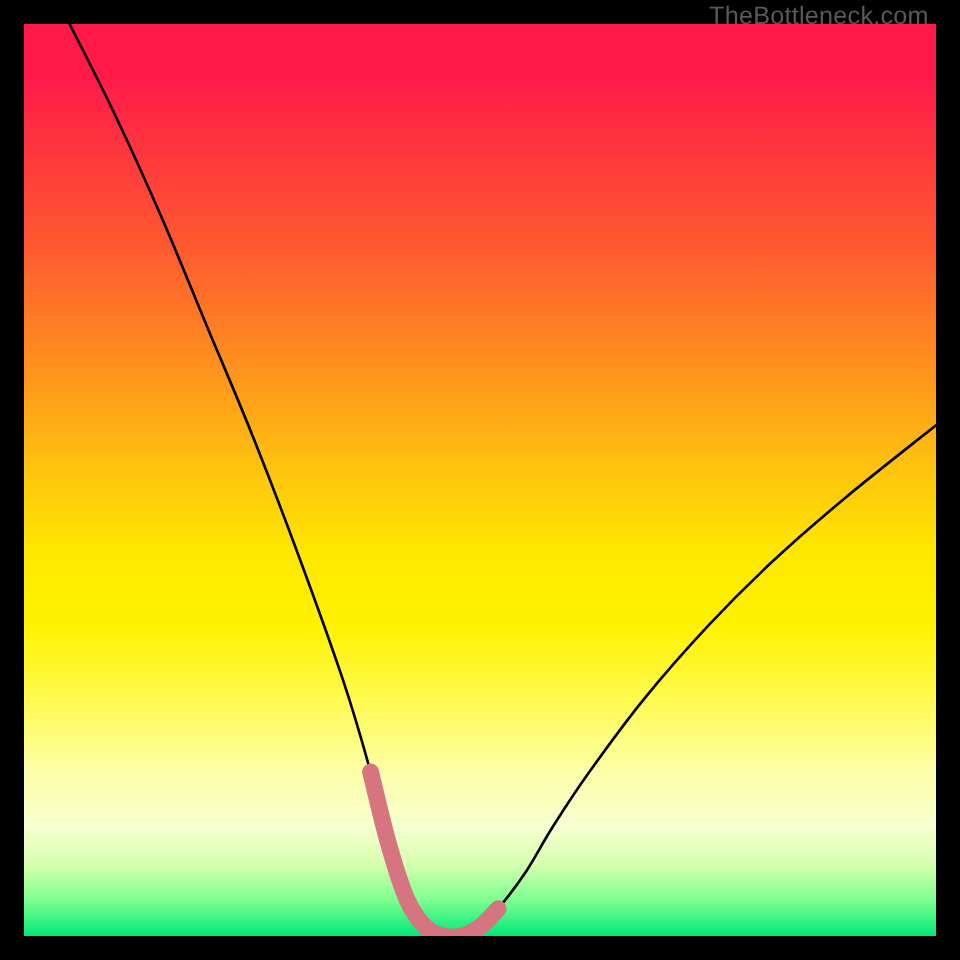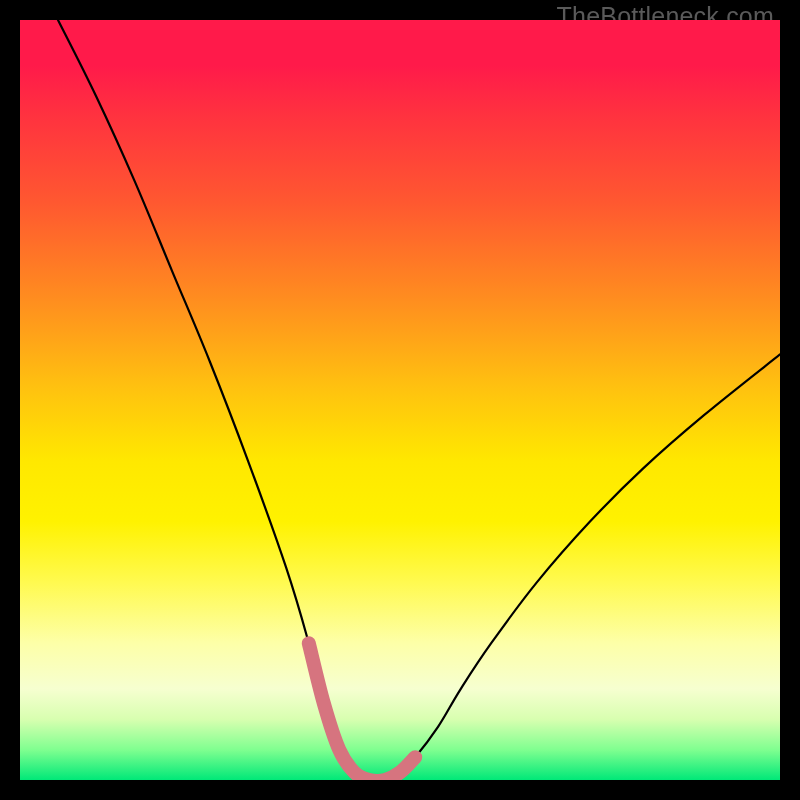--- a/index.html
+++ b/index.html
@@ -30,21 +30,21 @@
       #f6ffd0 88%,
       #d8ffb0 92%,
       #80ff90 96%,
       #00e878 100%);
   }
   .watermark {
     position: absolute;
     top: 2px;
     right: 26px;
     font-family: Arial, Helvetica, sans-serif;
-    font-size: 25px;
+    font-size: 21px;
     color: #5a5a5a;
     font-weight: 400;
     letter-spacing: 0.2px;
   }
   svg.curve {
     position: absolute;
     left: 0; top: 0;
     width: 760px; height: 760px;
   }
 </style>

